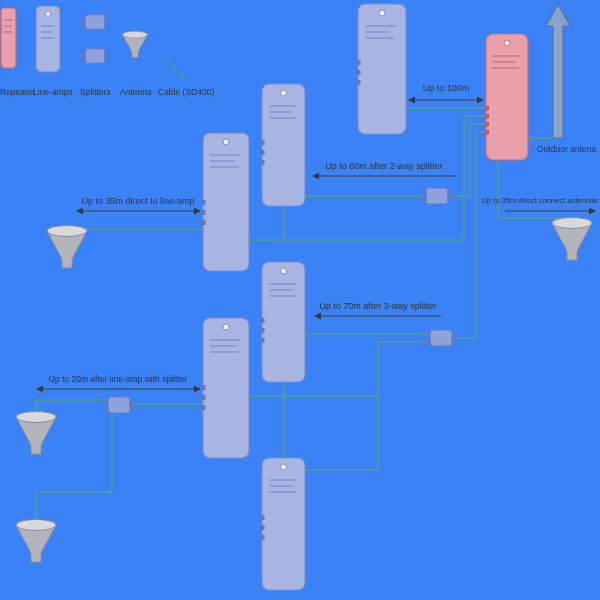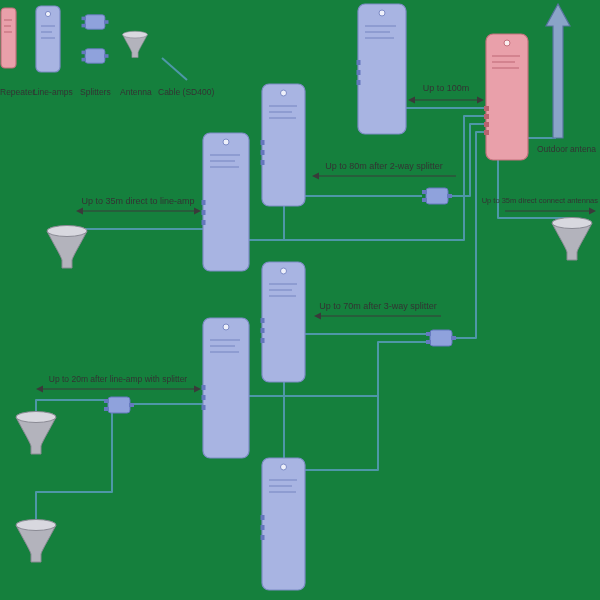--- a/index.html
+++ b/index.html
@@ -1,16 +1,16 @@
 <!DOCTYPE html>
 <html><head>
 <meta charset="utf-8">
 <style>
   html,body{margin:0;padding:0;background:#fff;}
-  .stage{position:relative;width:600px;height:600px;background:#15803d;overflow:hidden;
+  .stage{position:relative;width:600px;height:600px;background:#3b82f6;overflow:hidden;
          font-family:"Liberation Sans",sans-serif;}
   svg{display:block;}
   .box-blue{fill:#a8b4e2;stroke:#7d8cc6;stroke-width:1.2;}
   .box-pink{fill:#e9a0aa;stroke:#c4707c;stroke-width:1.2;}
   .hole{fill:#eef0fa;stroke:#7d8cc6;stroke-width:1;}
   .hole-pink{fill:#faeef0;stroke:#c4707c;stroke-width:1;}
   .dash-blue{stroke:#7d8cc6;stroke-width:1.2;}
   .dash-pink{stroke:#c4707c;stroke-width:1.2;}
   .port-blue{fill:#6577bd;}
   .port-pink{fill:#b8626e;}

